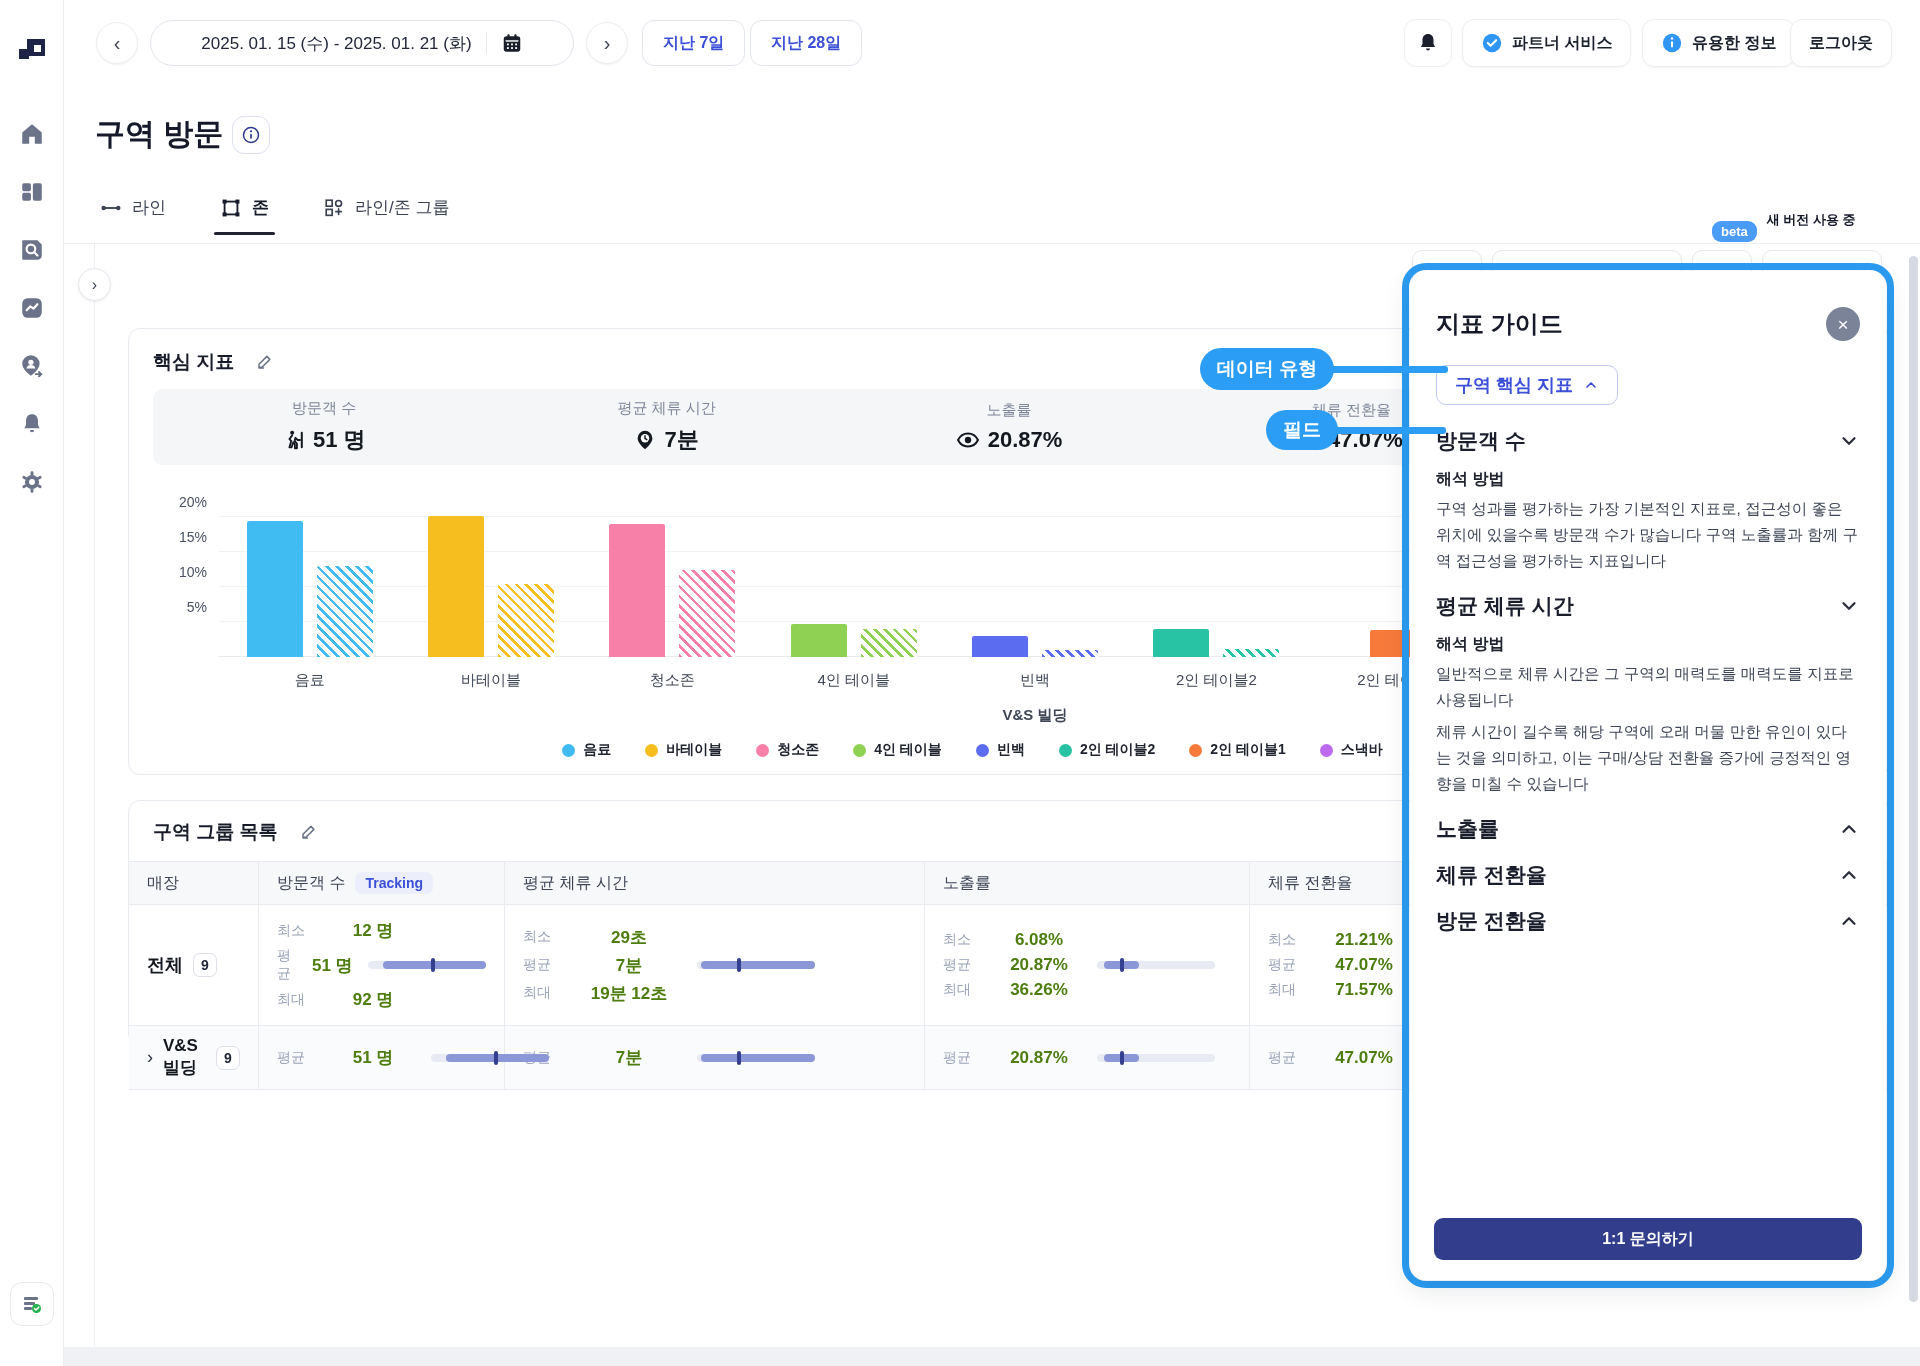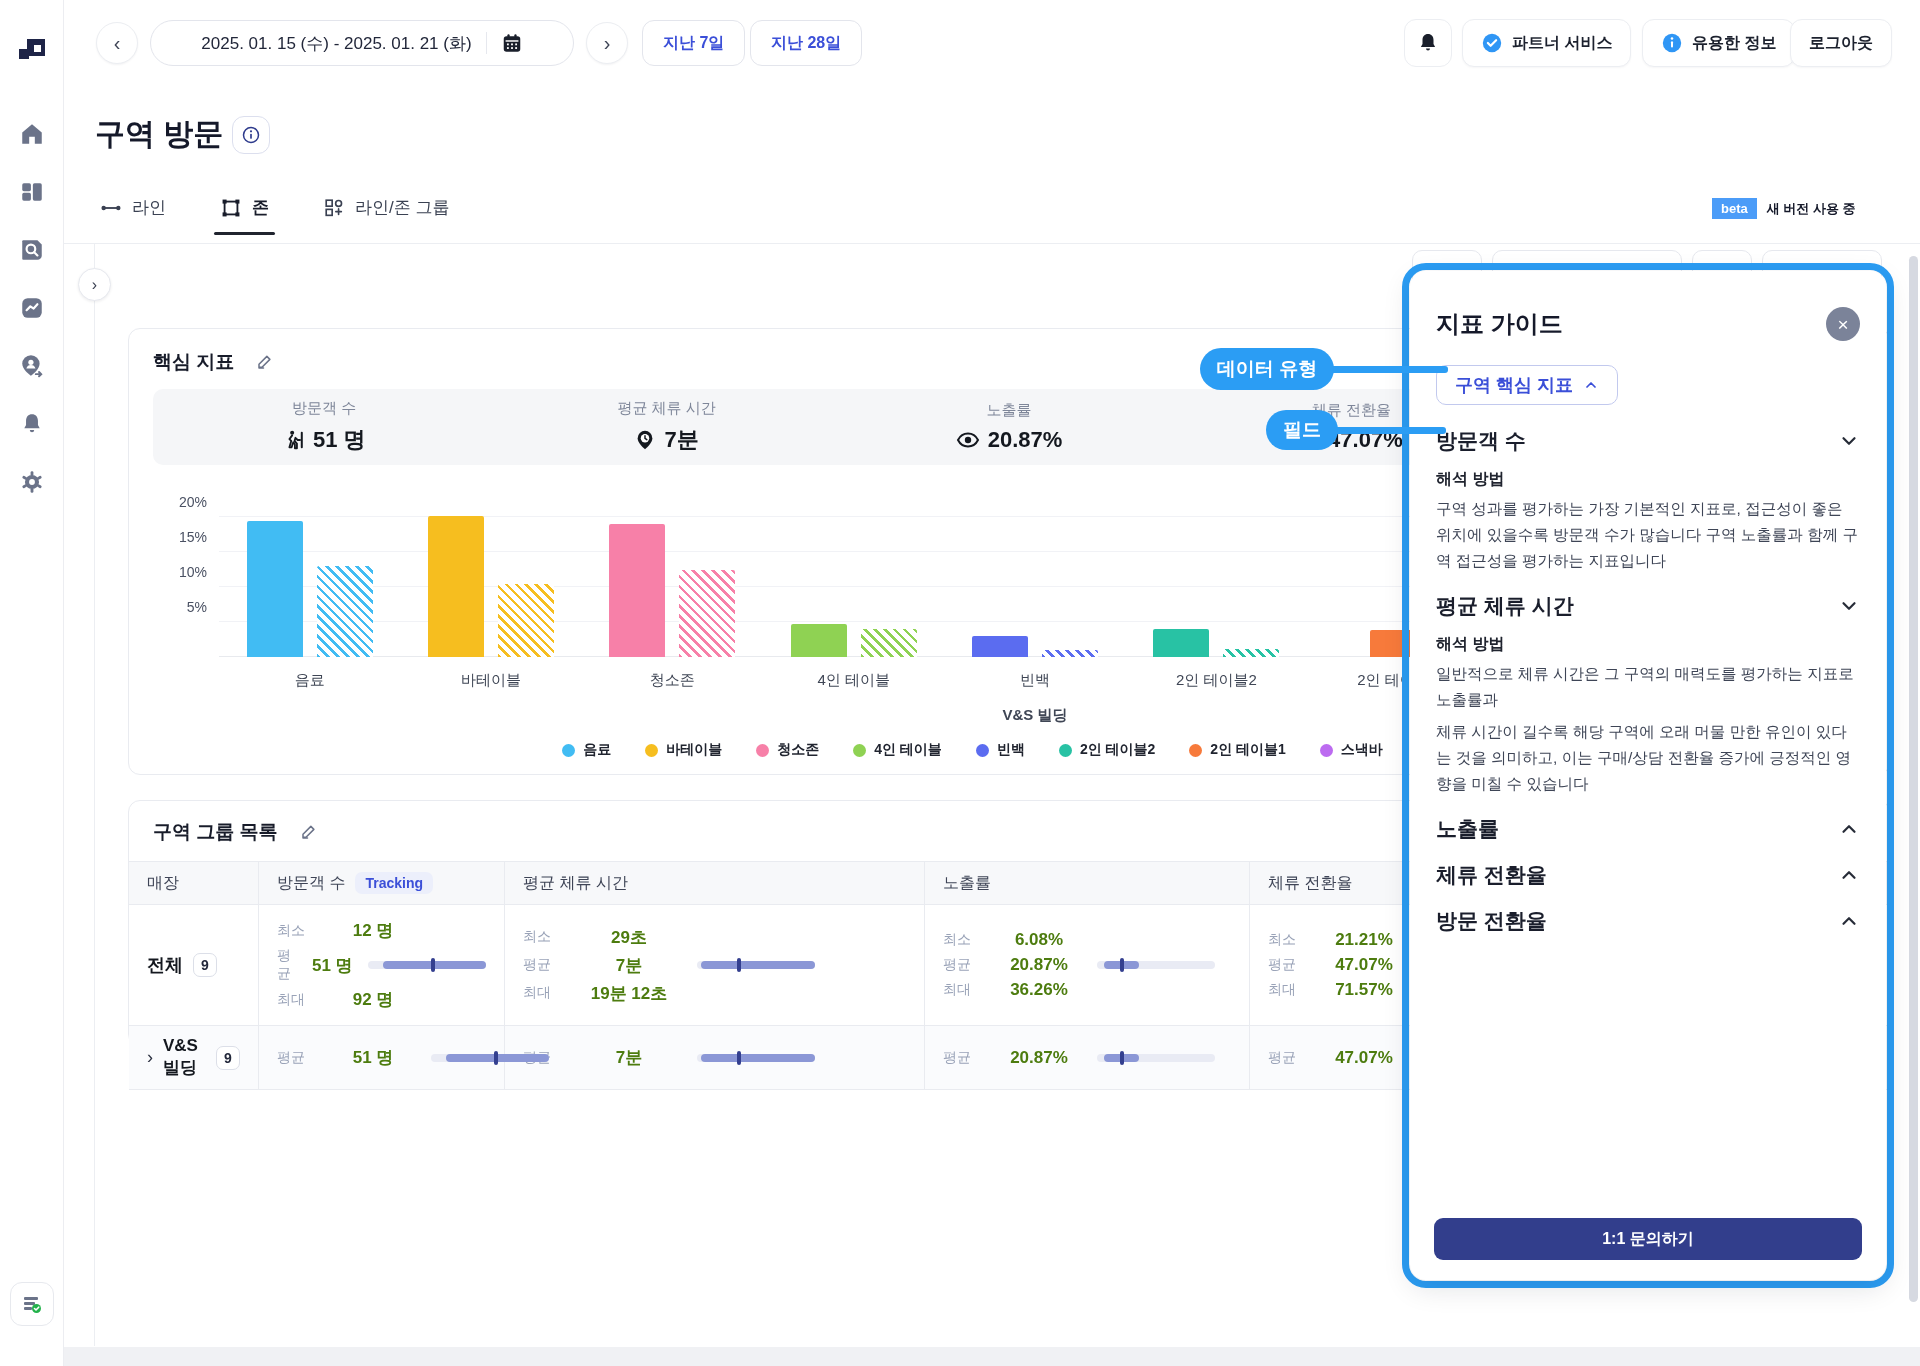--- a/index.html
+++ b/index.html
@@ -25,21 +25,21 @@
 
   
   .page-title{position:absolute;left:95px;top:114px;font-size:30px;font-weight:bold;color:#15192a;}
   .info-btn{position:absolute;left:232px;top:116px;width:38px;height:38px;border:1px solid #dcdfee;border-radius:12px;background:#fff;display:flex;align-items:center;justify-content:center;cursor:pointer;}
   .tabs{position:absolute;left:100px;top:196px;display:flex;gap:54px;}
   .tab{display:flex;align-items:center;gap:10px;font-size:17px;color:#3a4152;padding-bottom:16px;cursor:pointer;position:relative;}
   .tab.active{font-weight:bold;color:#181c2a;}
   .tab.active::after{content:"";position:absolute;left:-6px;right:-6px;bottom:0;height:3px;background:#20242f;border-radius:2px;}
   .tabs-border{position:absolute;left:64px;top:243px;width:1856px;height:1px;background:#eceef2;}
   .beta-row{position:absolute;left:1712px;top:198px;display:flex;align-items:center;gap:10px;}
-  .beta-pill{background:#4b9cf8;color:#fff;font-size:13px;font-weight:bold;border-radius:0;padding:3px 9px;}
+  .beta-pill{background:#4b9cf8;color:#fff;font-size:13px;font-weight:bold;border-radius:9px;padding:3px 9px;margin-top:23px;}
   .beta-text{font-size:13px;font-weight:bold;color:#15192a;}
 
   
   .rail-line{position:absolute;left:94px;top:244px;width:1px;height:1102px;background:#eceef2;}
   .rail-btn{position:absolute;left:78px;top:268px;width:33px;height:33px;border-radius:50%;background:#fff;border:1px solid #e6e8ee;box-shadow:0 1px 3px rgba(20,24,40,.08);color:#3c4254;font-size:16px;display:flex;align-items:center;justify-content:center;cursor:pointer;z-index:6;}
 
   
   .card{position:absolute;background:#fff;border:1px solid #e9ebf0;border-radius:12px;}
   .card-title-row{display:flex;align-items:center;gap:22px;}
   .card-title{font-size:19px;font-weight:bold;color:#181c2a;}
@@ -658,21 +658,21 @@
           </div>
           <div class="psub">해석 방법</div>
           <p class="pbody">구역 성과를 평가하는 가장 기본적인 지표로, 접근성이 좋은 위치에 있을수록 방문객 수가 많습니다 구역 노출률과 함께 구역 접근성을 평가하는 지표입니다</p>
           <div class="psec-title">
             <span>평균 체류 시간</span>
             <svg width="22" height="22" viewBox="0 0 20 20">
               <polyline points="5,7.5 10,12.5 15,7.5" fill="none" stroke="#272c38" stroke-width="2" stroke-linecap="round" stroke-linejoin="round"></polyline>
             </svg>
           </div>
           <div class="psub">해석 방법</div>
-          <p class="pbody">일반적으로 체류 시간은 그 구역의 매력도를 평가하는 지표로 노출률과</p>
+          <p class="pbody">일반적으로 체류 시간은 그 구역의 매력도를 매력도를 지표로 사용됩니다</p>
           <p class="pbody">체류 시간이 길수록 해당 구역에 오래 머물 만한 유인이 있다는 것을 의미하고, 이는 구매/상담 전환율 증가에 긍정적인 영향을 미칠 수 있습니다</p>
           <div class="psec-title">
             <span>노출률</span>
             <svg width="22" height="22" viewBox="0 0 20 20">
               <polyline points="5,12.5 10,7.5 15,12.5" fill="none" stroke="#272c38" stroke-width="2" stroke-linecap="round" stroke-linejoin="round"></polyline>
             </svg>
           </div>
           <div class="psec-title">
             <span>체류 전환율</span>
             <svg width="22" height="22" viewBox="0 0 20 20">

